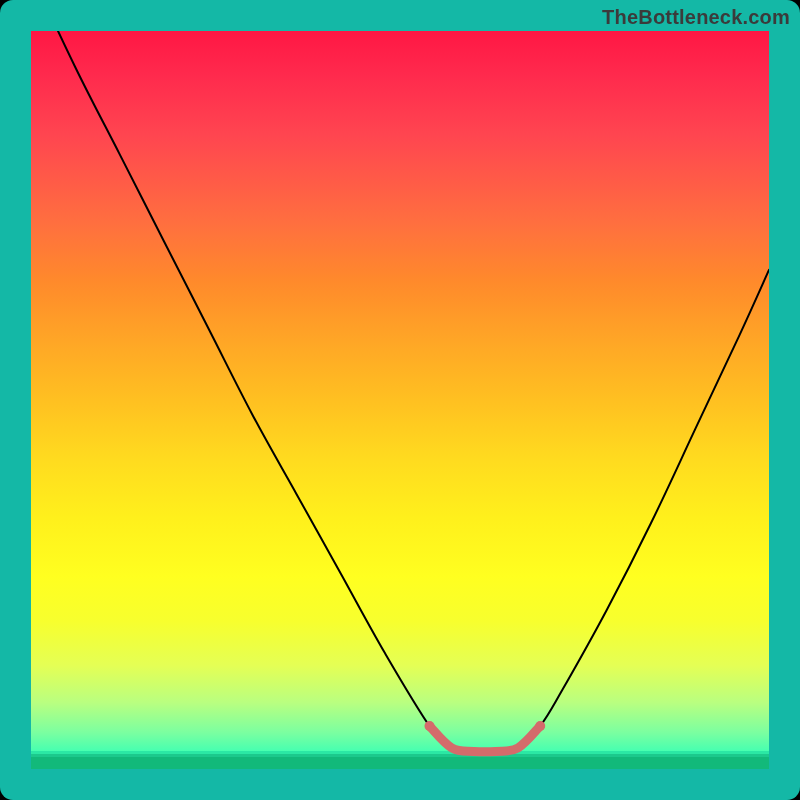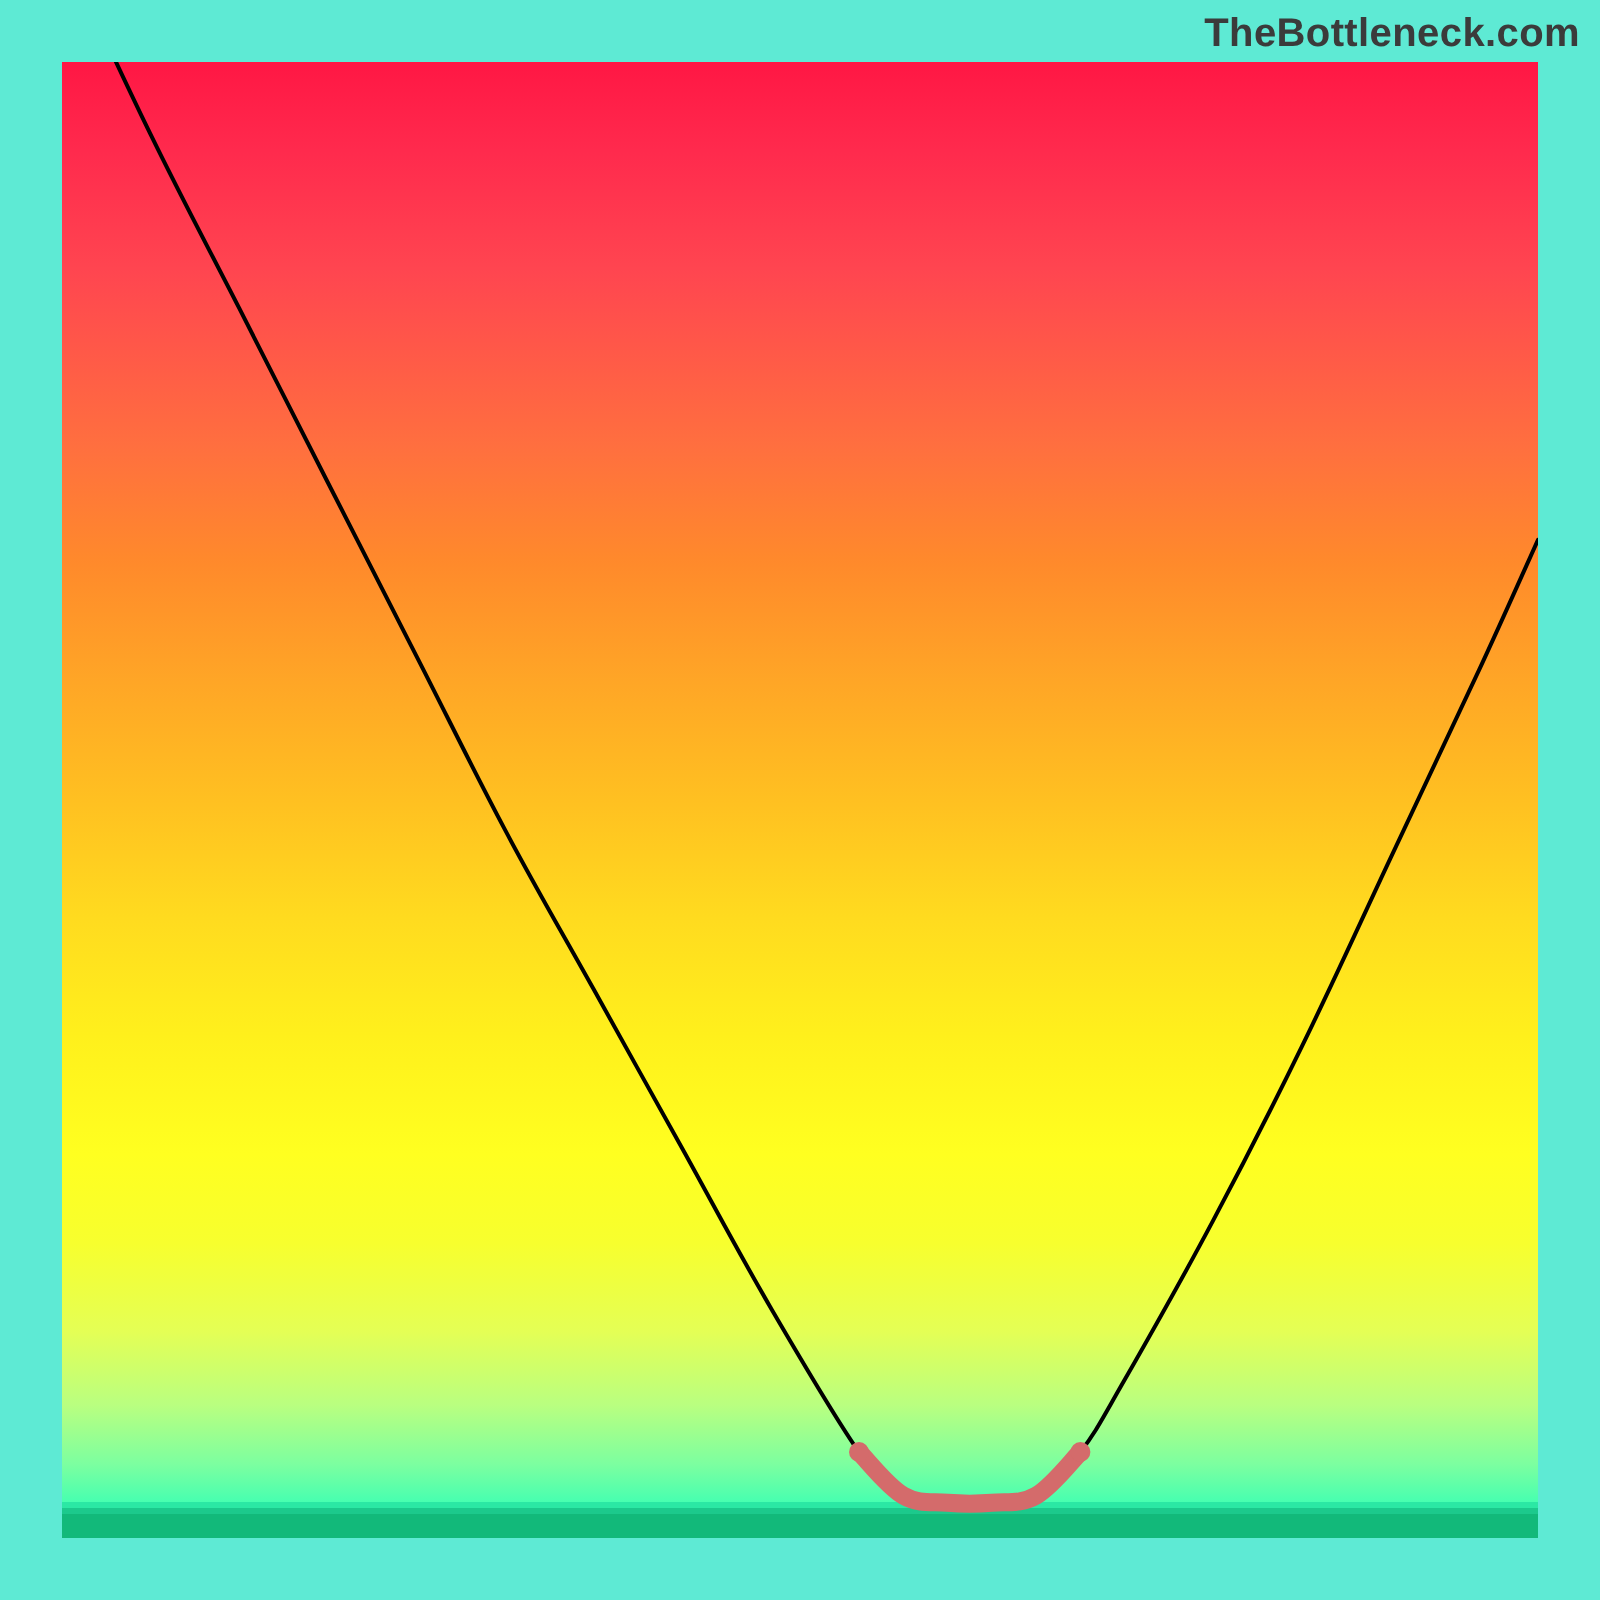--- a/index.html
+++ b/index.html
@@ -8,21 +8,22 @@
     width: 800px;
     height: 800px;
     background: #000;
     overflow: hidden;
     font-family: Arial, Helvetica, sans-serif;
   }
   .stage {
     position: relative;
     width: 800px;
     height: 800px;
-    background: #5eead4;
+    background: #14b8a6;
+    border-radius: 13px;
   }
   .plot {
     position: absolute;
     left: 31px;
     top: 31px;
     width: 738px;
     height: 738px;
     overflow: hidden;
   }
   .gradient {

